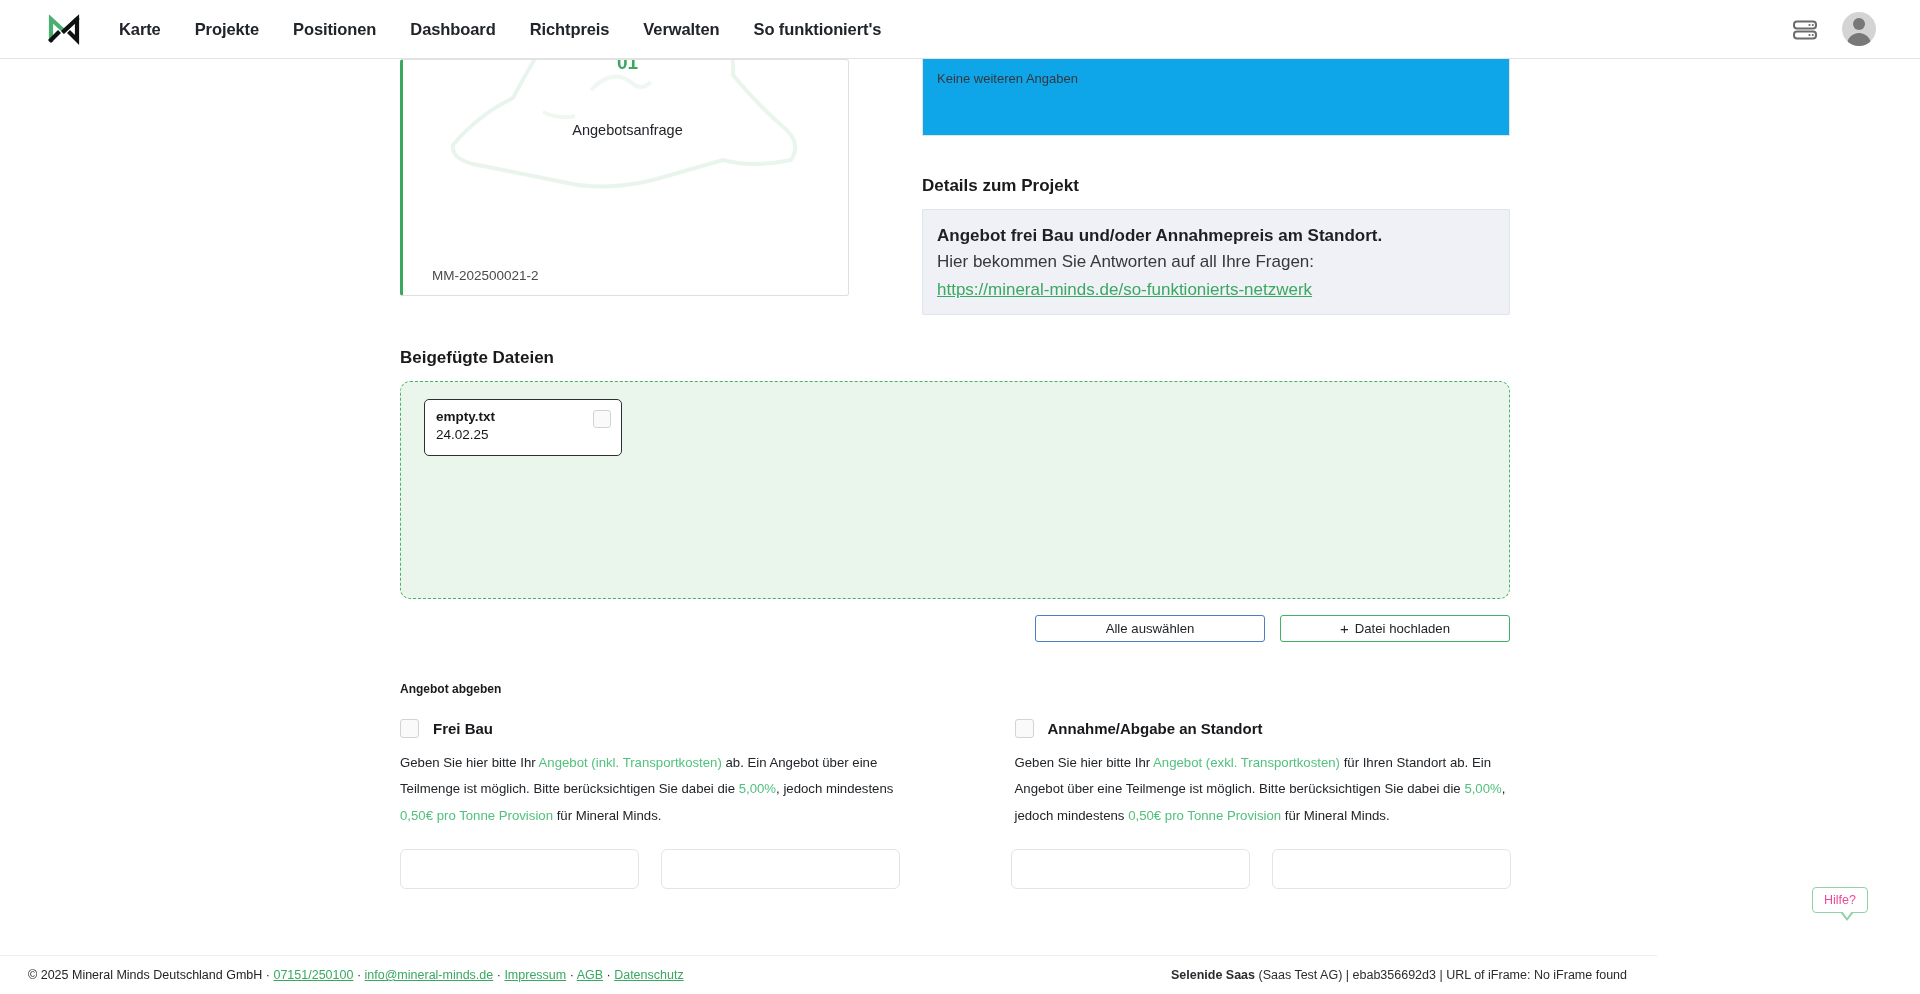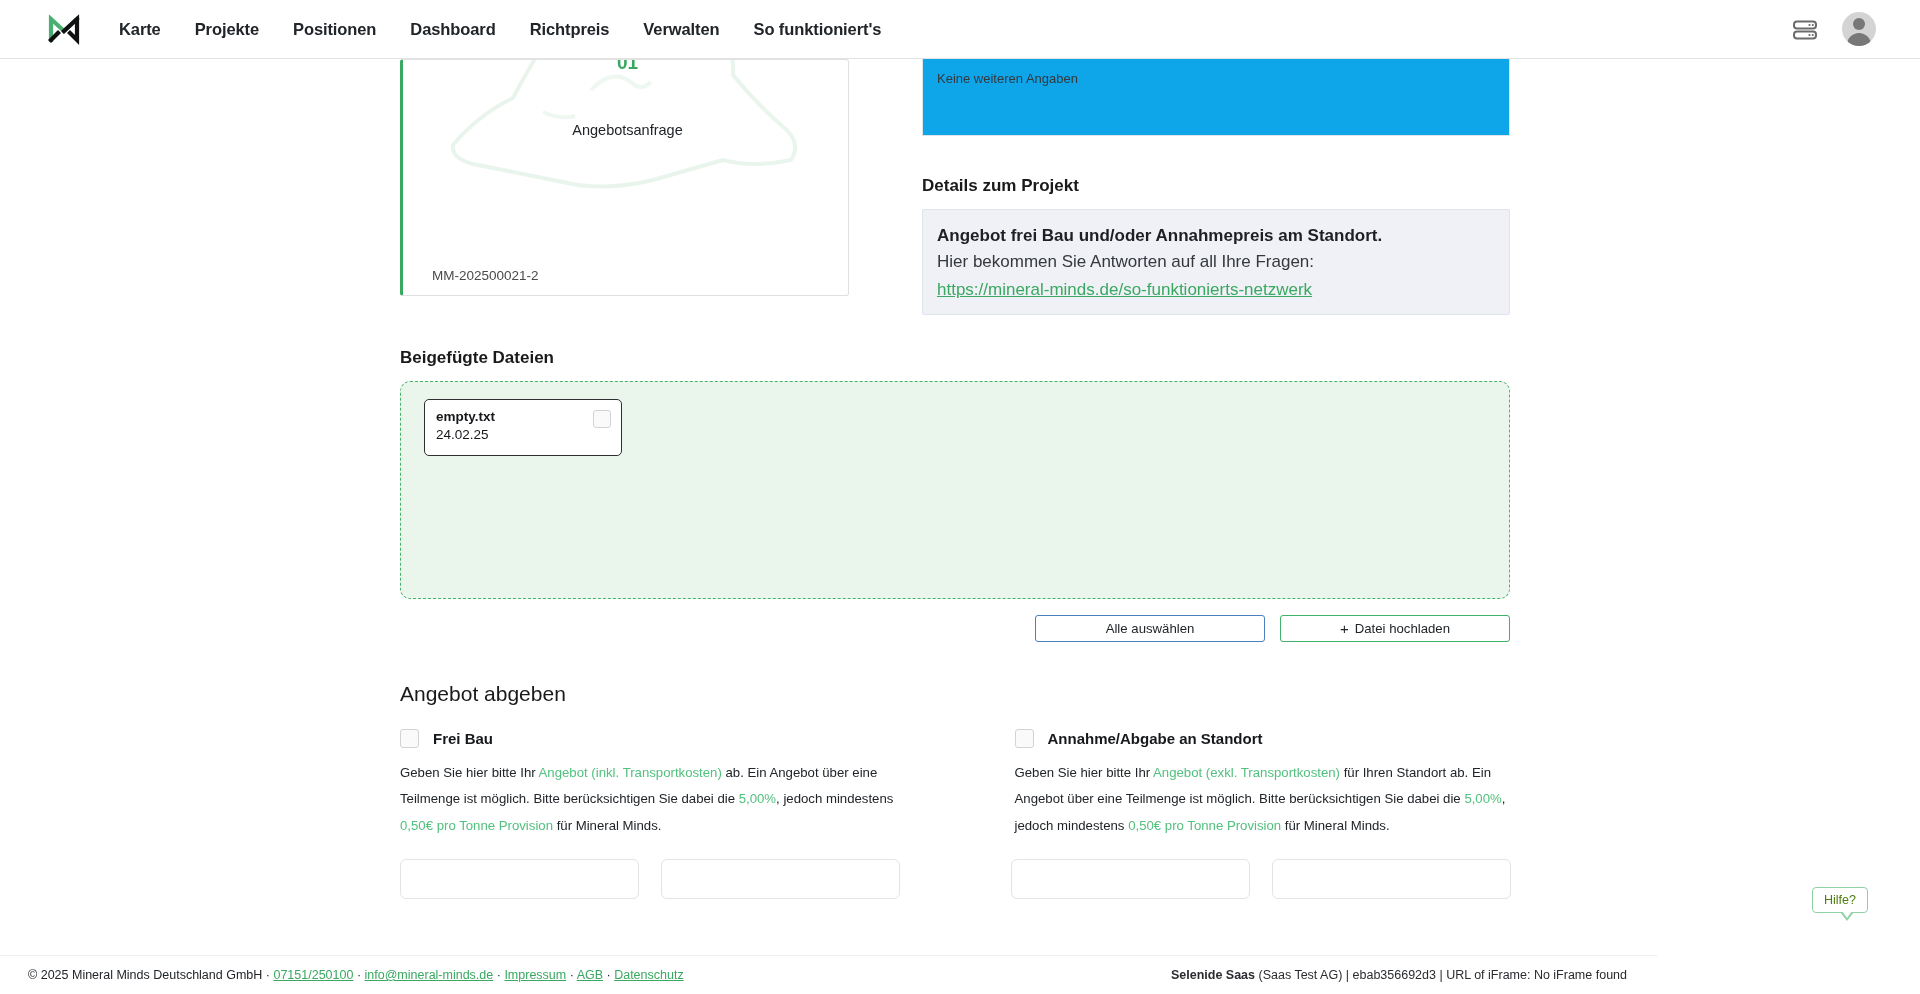--- a/index.html
+++ b/index.html
@@ -182,21 +182,21 @@
     display: flex; align-items: center; justify-content: center;
     cursor: pointer;
     gap: 6px;
   }
   .btn-select { border: 1.6px solid #4a7fc1; }
   .btn-upload { border: 1.6px solid #3fb168; }
   .plus-icon { font-size: 15px; line-height: 1; color: #212529; }
 
   
   .offer-title {
-    font-size: 21px; font-weight: 400; color: #1a1a1a;
+    font-size: 12px; font-weight: 700; color: #1a1a1a;
     margin: 40px 0 0 0;
   }
   .offer-grid {
     display: flex; gap: 119px; margin-top: 23px;
   }
   .offer-col { width: 500px; }
   .offer-head { display: flex; align-items: center; gap: 14px; }
   .offer-head .cbox { width: 19px; height: 19px; }
   .offer-label { font-size: 15px; font-weight: 700; color: #16181b; }
   .offer-text {
@@ -218,21 +218,21 @@
 
   
   .help {
     position: absolute;
     right: 52px; bottom: 62px;
     width: 56px; height: 26px;
     background: #ffffff;
     border: 1.6px solid #8fd3a6;
     border-radius: 4px;
     display: flex; align-items: center; justify-content: center;
-    font-size: 12.5px; color: #4d7c0f;
+    font-size: 12.5px; color: #ec4899;
     cursor: pointer;
     margin-top: 25px;
   }
   .help::after {
     content: "";
     position: absolute; left: 27px; bottom: -9px;
     width: 0; height: 0;
     border-left: 7px solid transparent;
     border-right: 7px solid transparent;
     border-top: 9px solid #8fd3a6;

